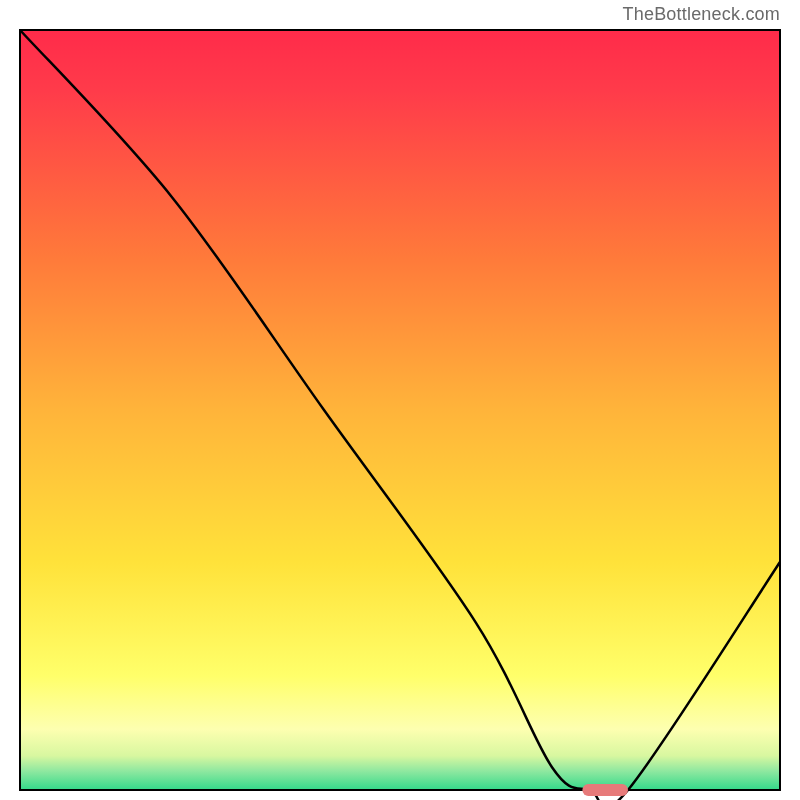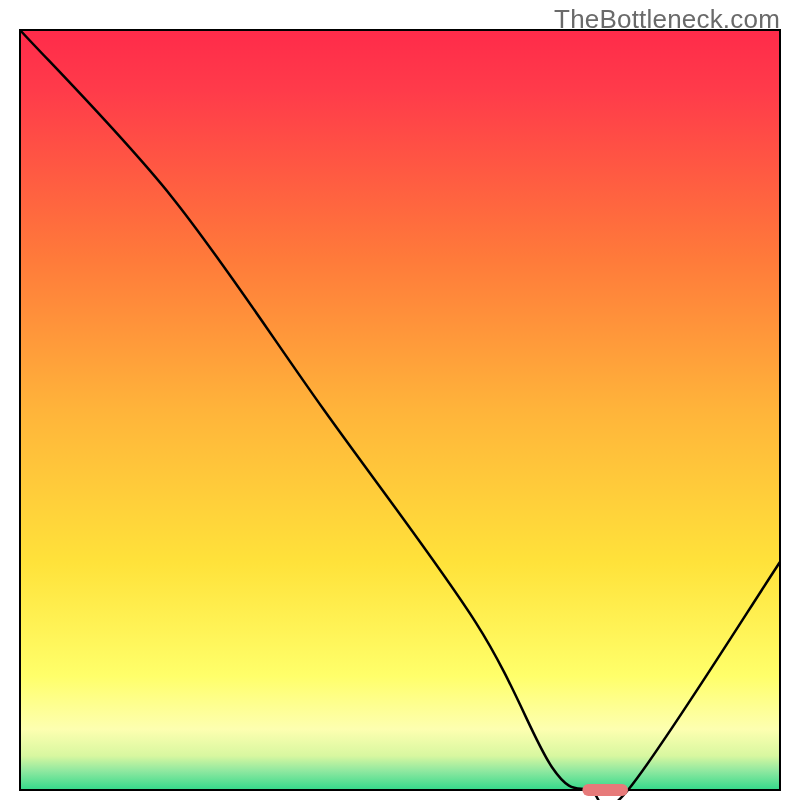--- a/index.html
+++ b/index.html
@@ -12,21 +12,21 @@
   }
   .chart-container {
     position: relative;
     width: 800px;
     height: 800px;
   }
   .watermark {
     position: absolute;
     top: 4px;
     right: 20px;
-    font-size: 26px;
+    font-size: 18px;
     font-weight: 500;
     color: #6a6a6a;
     user-select: none;
     letter-spacing: 0.2px;
   }
   svg.plot {
     position: absolute;
     top: 0;
     left: 0;
   }

